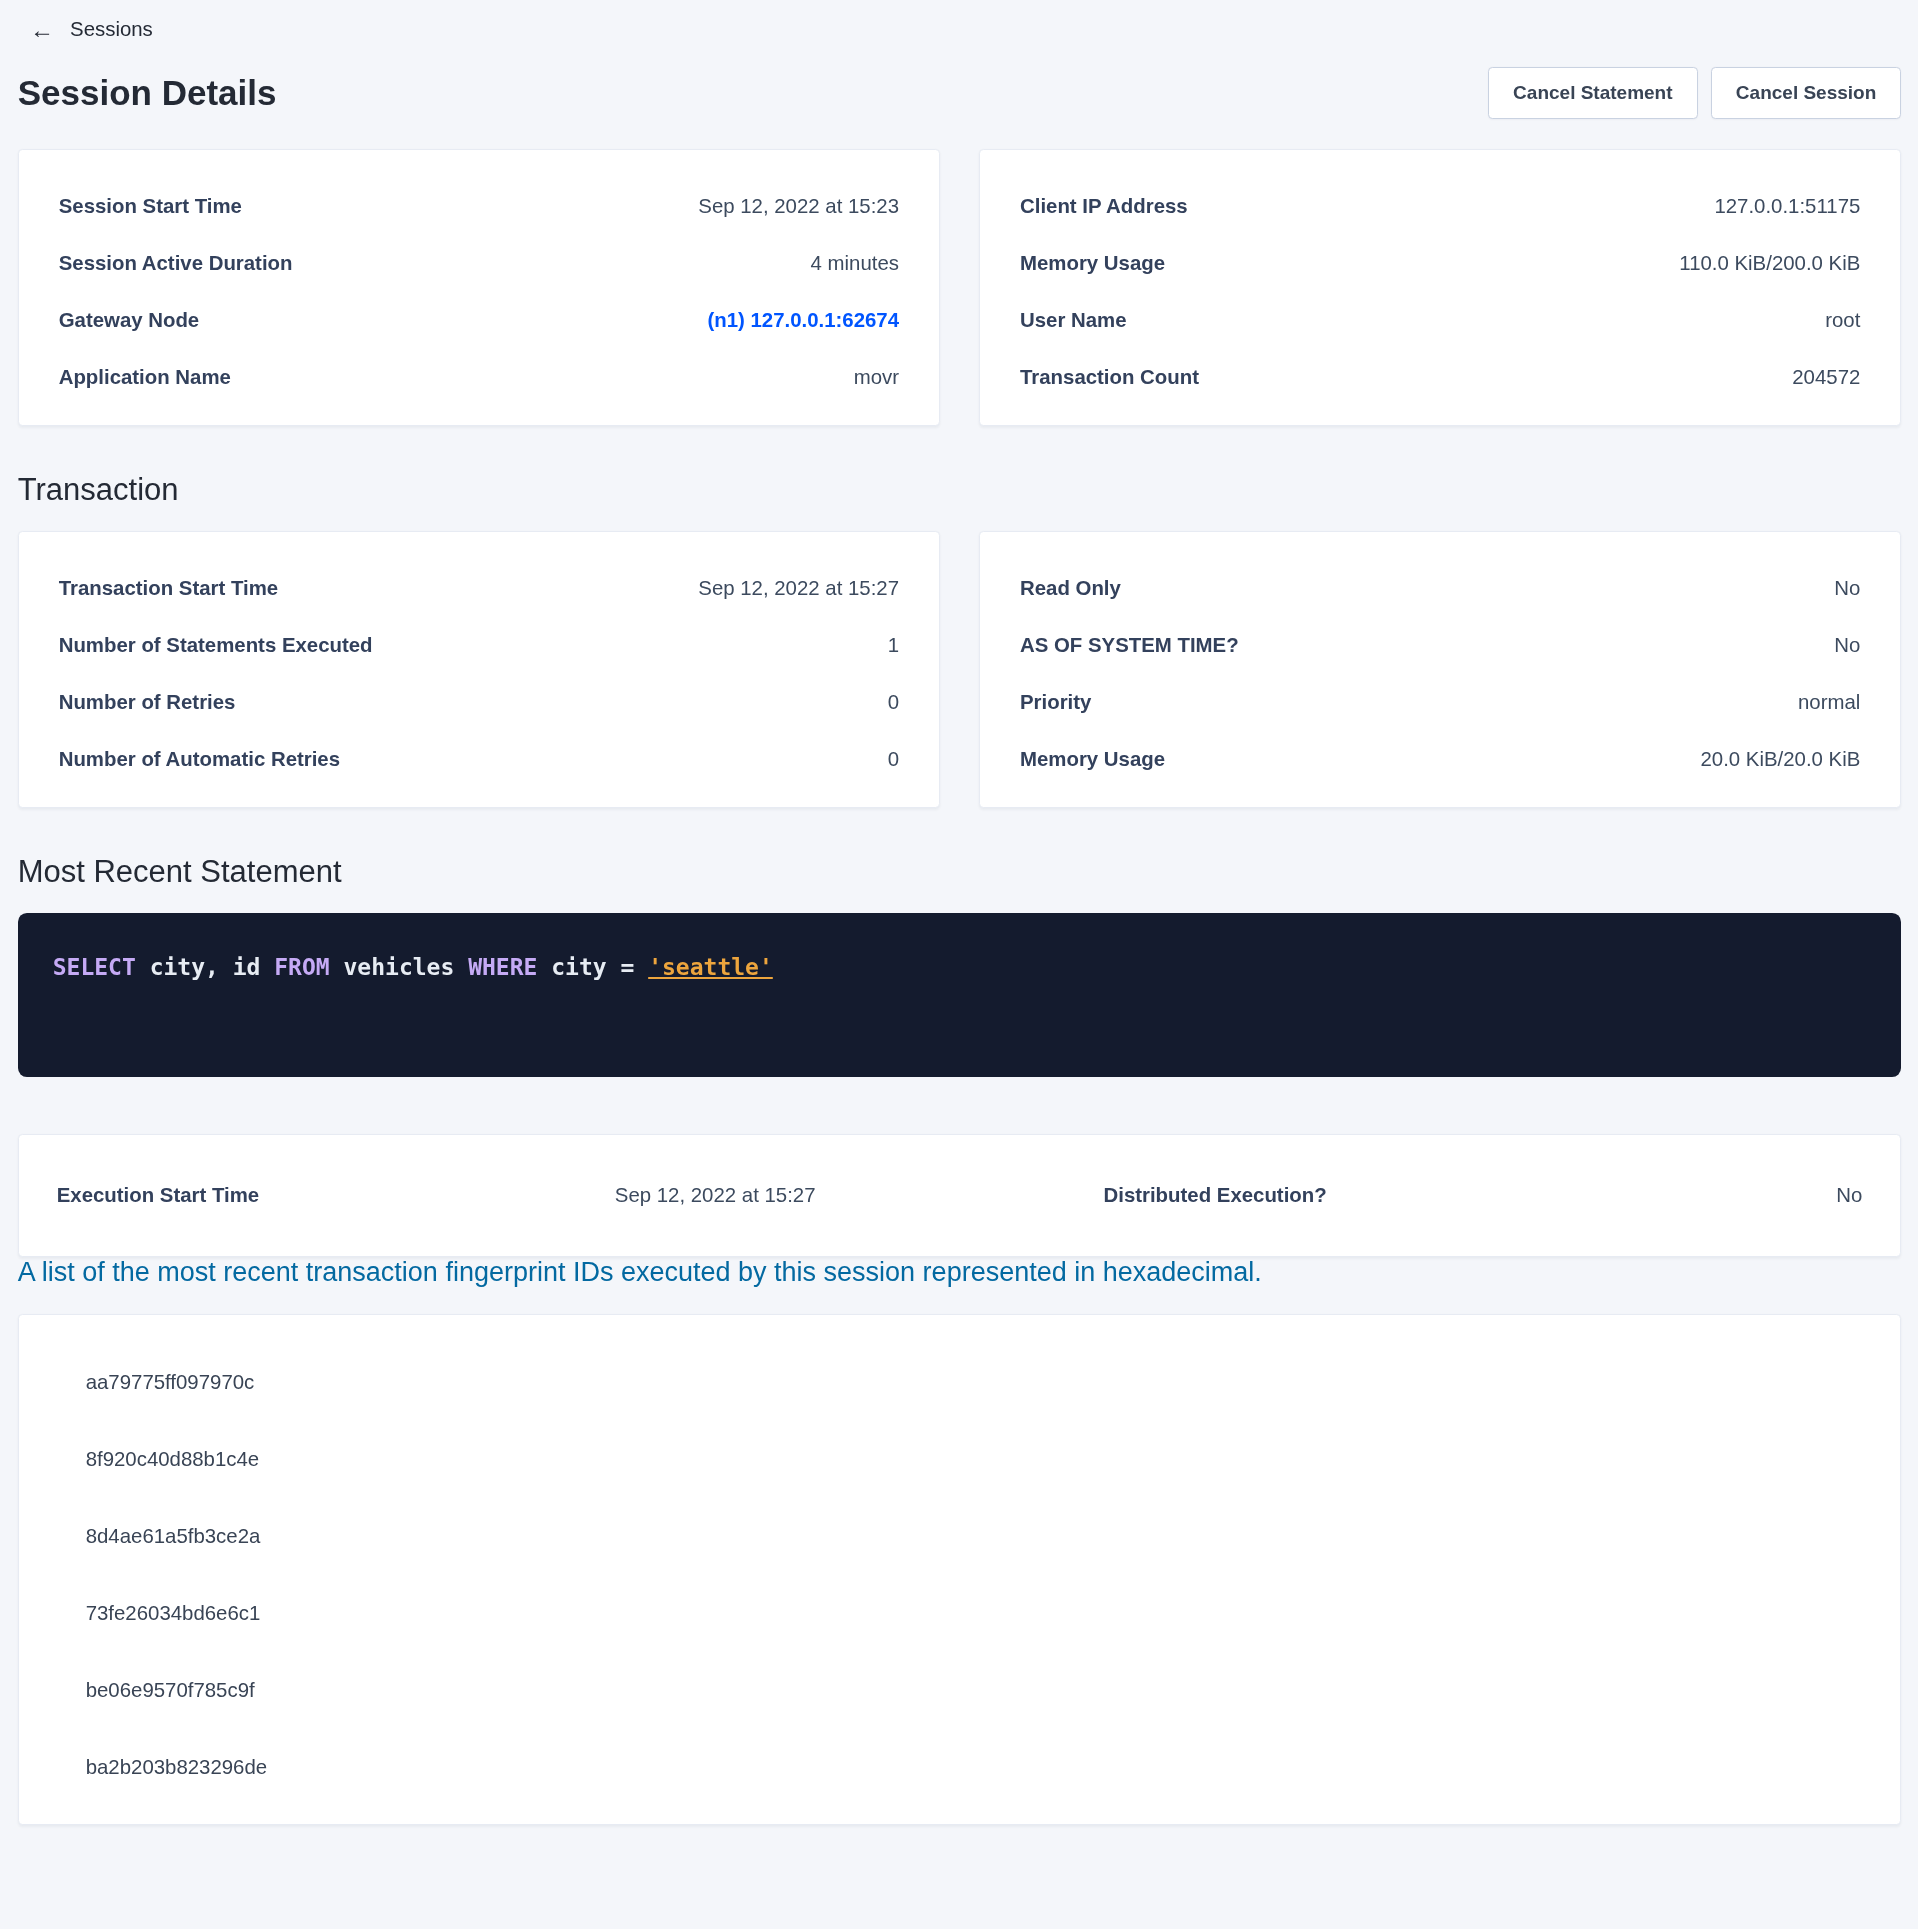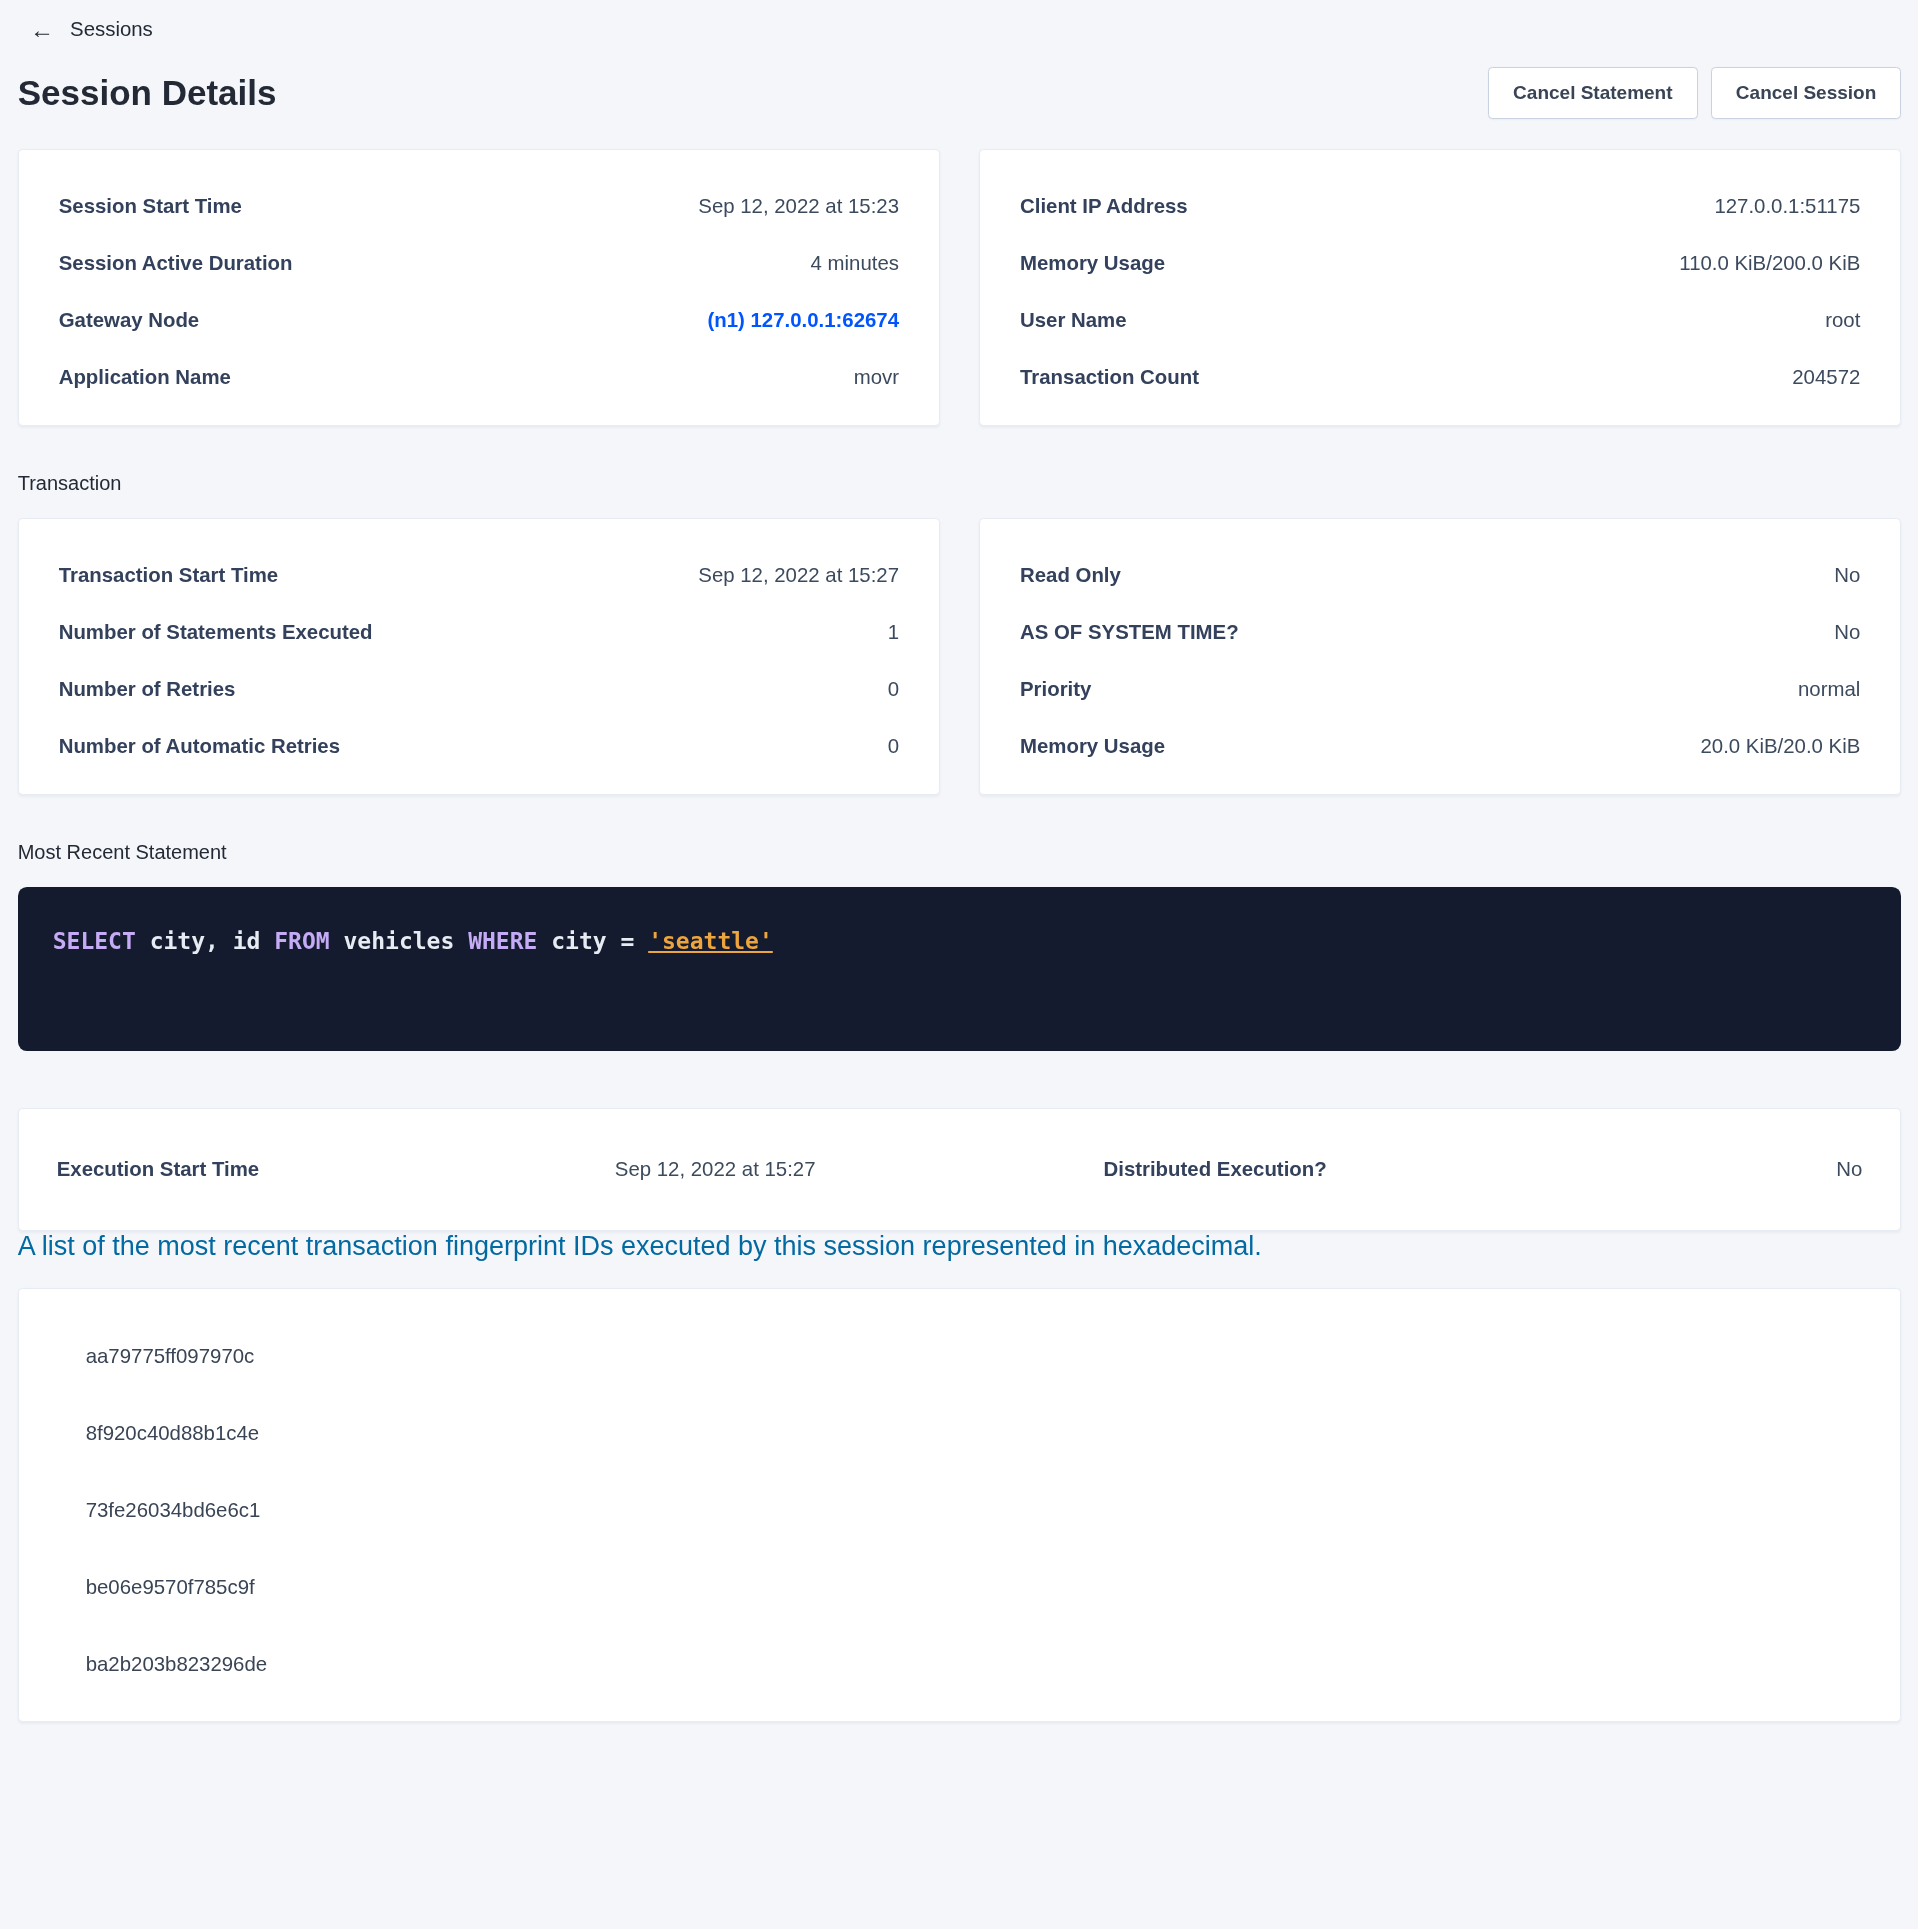--- a/index.html
+++ b/index.html
@@ -52,21 +52,21 @@
   .kv-label{font-weight:bold;color:#33415c;padding-right:26.6px;white-space:nowrap;}
   .kv-value{color:#3c4a5e;text-align:right;}
   .kv-value a{color:var(--link-blue,#0055ff);text-decoration:none;font-weight:bold;}
   .dot{
     display:inline-block;width:15px;height:15px;border-radius:50%;
     background:var(--status-active-green,#2ea805);
     margin-right:11.5px;vertical-align:-0.9px;
   }
 
   
-  .section-heading{font-size:20px;font-weight:normal;color:#242a35;margin:46px 0 23px 0;}
+  .section-heading{font-size:31px;font-weight:normal;color:#242a35;margin:46px 0 23px 0;}
   .section-sub{font-size:27px;color:#0369a1;margin:0 0 26.6px 0;font-weight:normal;}
 
   
   .sql-box{
     background:var(--sql-box-background,#141b2e);
     border-radius:8.9px;padding:41px 35px;height:164px;margin-top:0;
   }
   .sql-line{
     font-family:"DejaVu Sans Mono", monospace;
     font-size:23px;font-weight:bold;color:#e7ecf3;white-space:pre;
@@ -202,19 +202,20 @@
       <span class="kv-label">Distributed Execution?</span>
       <span class="kv-value">No</span>
     </div>
   </div>
 
   
   <div class="section-sub">A list of the most recent transaction fingerprint IDs executed by this session represented in hexadecimal.</div>
   <div class="card fp-card">
     <div class="fp-item">aa79775ff097970c</div>
     <div class="fp-item">8f920c40d88b1c4e</div>
+    <div class="fp-item">8d4ae61a5fb3ce2a</div>
     <div class="fp-item">73fe26034bd6e6c1</div>
     <div class="fp-item">be06e9570f785c9f</div>
     <div class="fp-item">ba2b203b823296de</div>
   </div>
 
 </div>
 
 
 </body></html>

